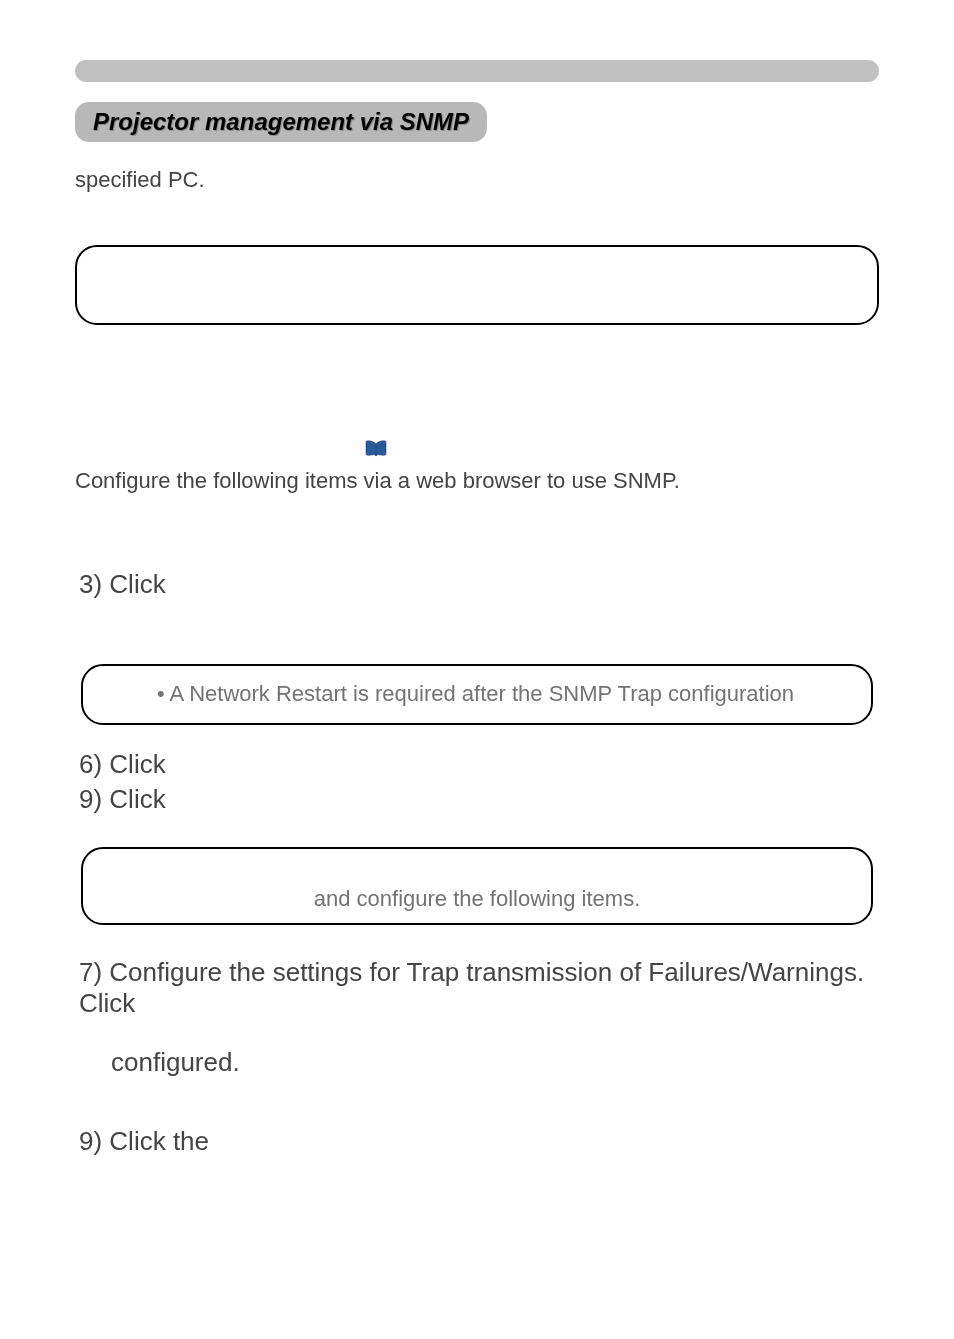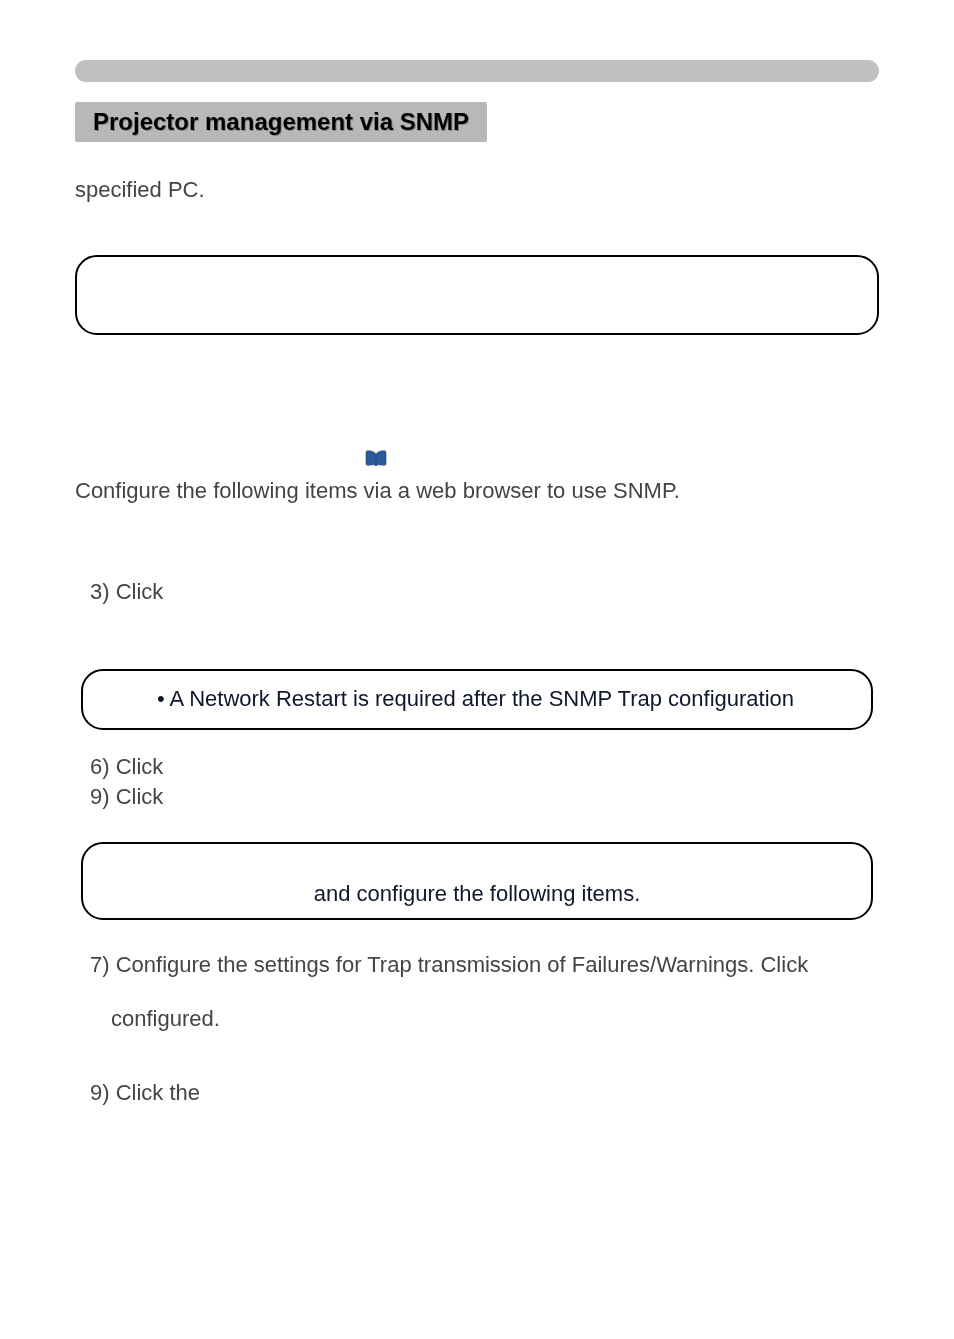--- a/index.html
+++ b/index.html
@@ -19,26 +19,27 @@
     .top-bar {
       background: #c0c0c0;
       height: 22px;
       border-radius: 11px;
       margin-bottom: 20px;
     }
     .section-title {
       display: inline-block;
       background: #b8b8b8;
       padding: 6px 18px 6px 18px;
-      border-radius: 2px;
+      border-radius: 14px;
       font-size: 24px;
       font-weight: bold;
+      font-style: italic;
       color: #000;
       text-shadow: 1px 1px 0 #888;
-      margin-bottom: 34px;
+      margin-bottom: 24px;
     }
     .body-text {
       font-size: 22px;
       color: #444;
       line-height: 1.3;
       margin-bottom: 10px;
     }
     .rounded-box {
       border: 2.5px solid #000;
       border-radius: 22px;
@@ -58,27 +59,27 @@
     }
     .icon-book svg {
       display: block;
     }
     .config-line {
       font-size: 22px;
       color: #444;
       margin: 40px 0 6px 0;
     }
     .step-line {
-      font-size: 22px;
+      font-size: 26px;
       color: #444;
-      margin: 4px 15px;
+      margin: 4px 4px;
     }
     .note-box-content {
       font-size: 22px;
-      color: #0f172a;
+      color: #737373;
       line-height: 1.3;
     }
     .note-indented {
       padding-left: 50px;
     }
     .note-right {
       text-align: right;
       padding-right: 120px;
     }
     .step-indent {

